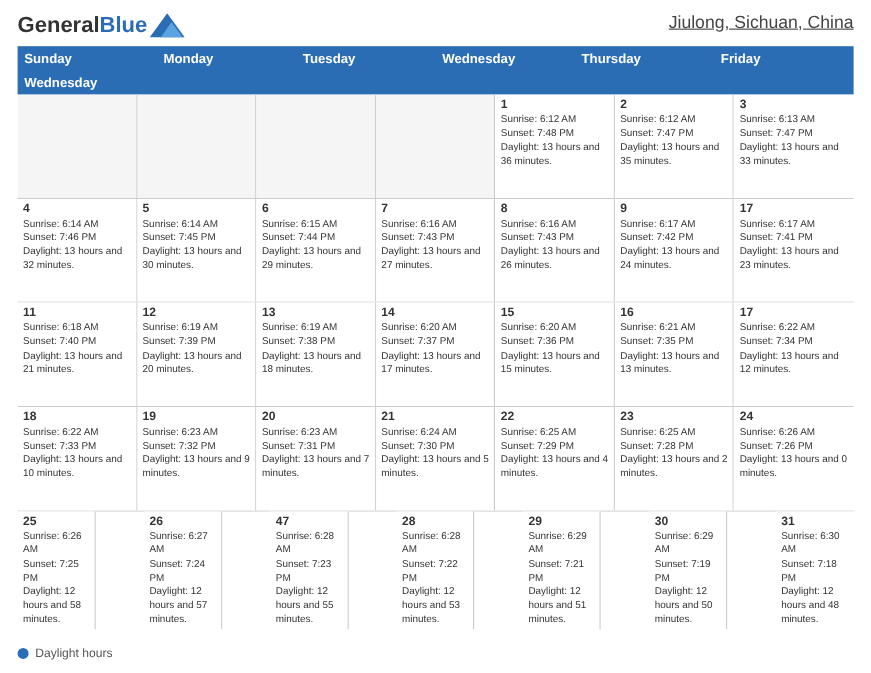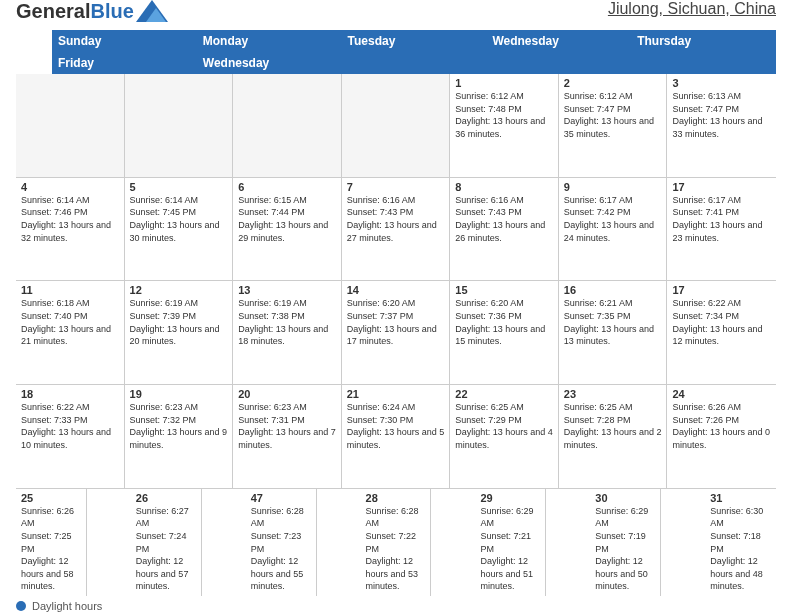--- a/index.html
+++ b/index.html
@@ -6,21 +6,21 @@
     body {
       font-family: Arial, sans-serif;
       background: #fff;
       width: 792px;
       height: 612px;
       overflow: hidden;
     }
     .page {
       width: 792px;
       height: 612px;
-      padding: 0 16px;
+      padding: 12px 16px;
       display: flex;
       flex-direction: column;
     }
     .header {
       display: flex;
       justify-content: space-between;
       align-items: flex-start;
       margin-bottom: 8px;
     }
     .logo {
@@ -47,23 +47,22 @@
       color: #444;
       text-decoration: underline;
     }
     .calendar {
       flex: 1;
       display: flex;
       flex-direction: column;
     }
     .cal-header-row {
       display: grid;
-      grid-template-columns: repeat(5, 1fr);
+      grid-template-columns: repeat(6, 1fr);
       background: #2a6db5;
-      margin-left: 36px;
     }
     .cal-header-cell {
       color: #fff;
       font-size: 12px;
       font-weight: bold;
       padding: 4px 6px;
       text-align: left;
     }
     .cal-body {
       flex: 1;
@@ -102,21 +101,21 @@
       margin-bottom: 1px;
     }
     .cal-cell .day-info {
       font-size: 9px;
       line-height: 1.4;
       color: #333;
     }
     .footer {
       display: flex;
       align-items: center;
-      margin-top: 4px;
+      margin-top: 16px;
       font-size: 11px;
       color: #555;
     }
     .footer-dot {
       width: 10px;
       height: 10px;
       background: #2a6db5;
       border-radius: 50%;
       margin-right: 6px;
       flex-shrink: 0;

